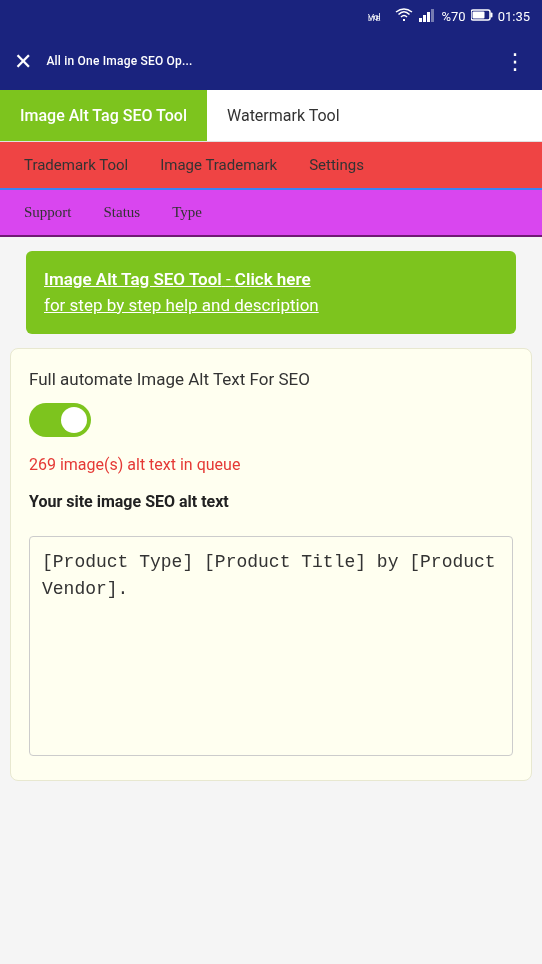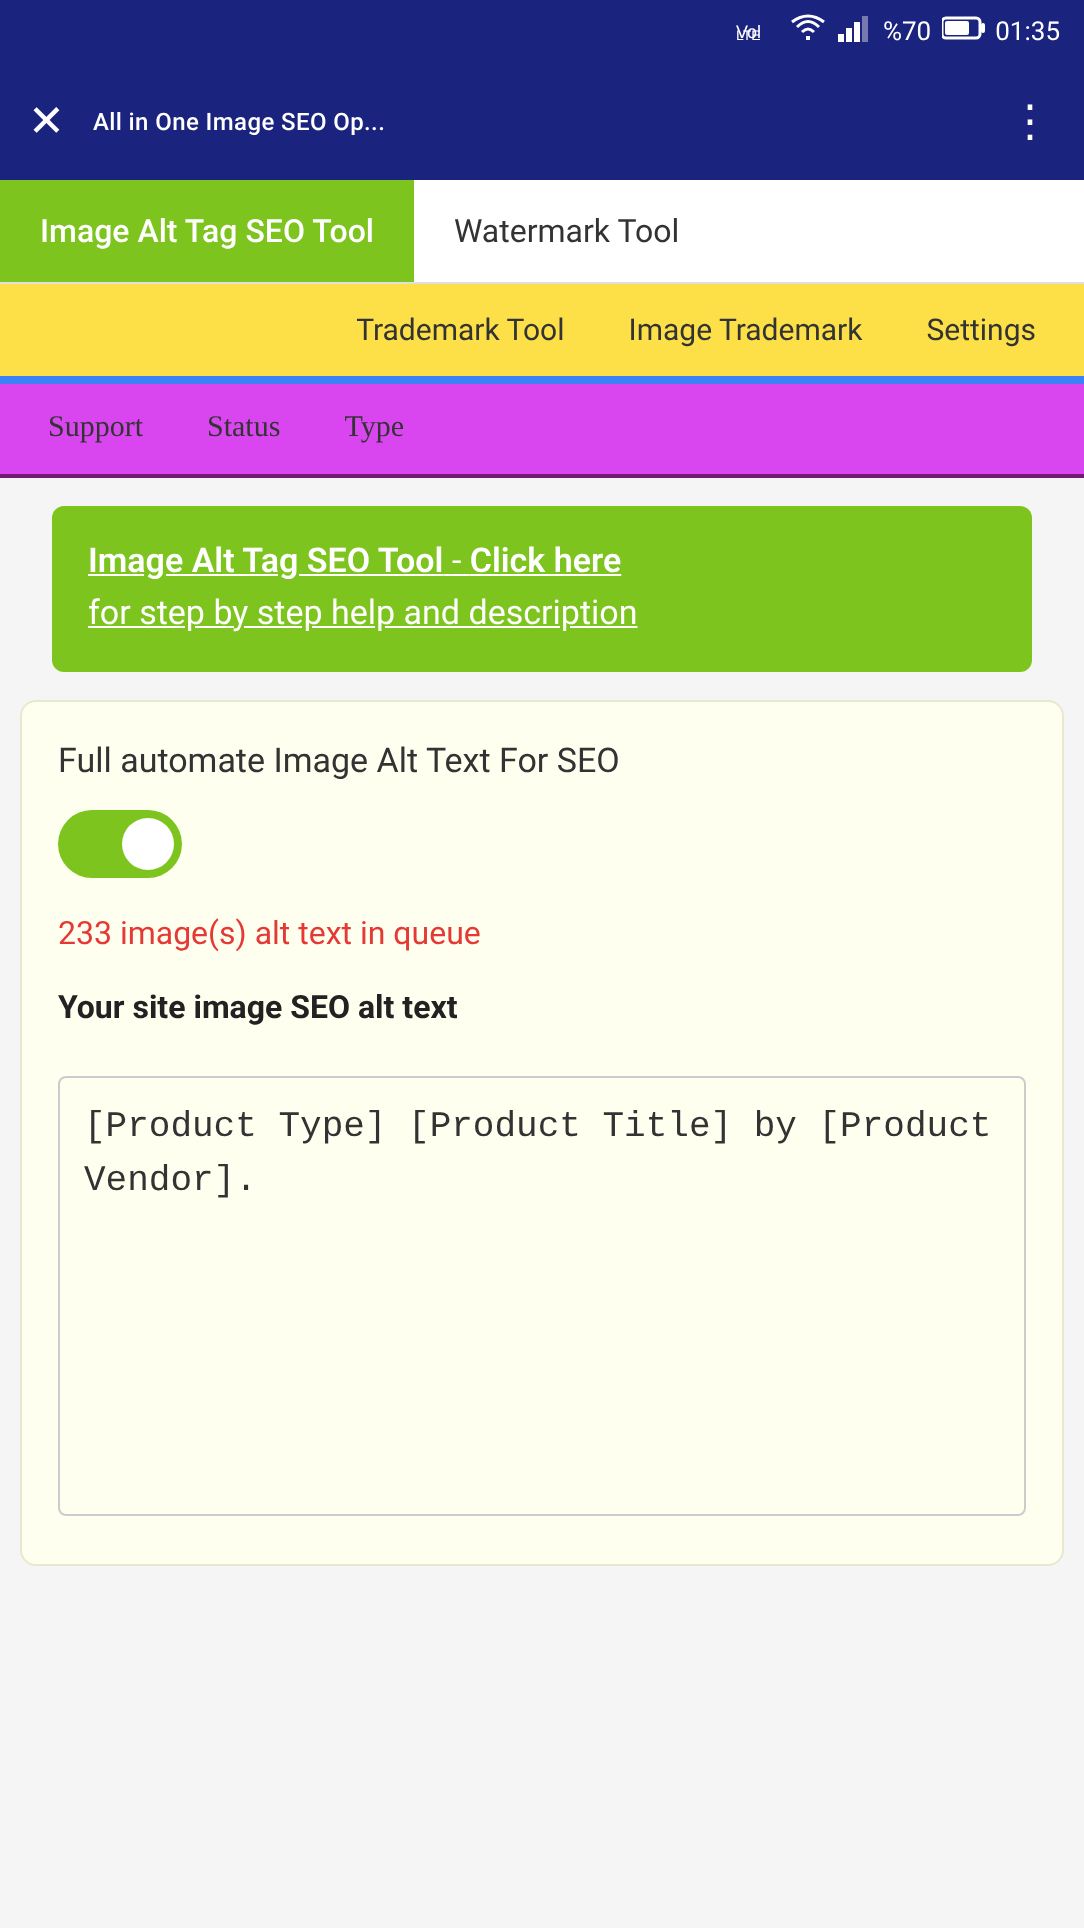--- a/index.html
+++ b/index.html
@@ -74,24 +74,23 @@
     }
     .tab-item.active {
       background: #7dc41e;
       color: white;
       font-weight: 500;
     }
 
     
     .tab-row-2 {
       display: flex;
-      background: #fde047;
-      border-bottom: 4px solid #3b82f6;
+      background: #ef4444;
+      border-bottom: 2px solid #3b82f6;
       padding: 0 8px;
-      justify-content: flex-end;
     }
     .tab-row-2 .tab-item {
       padding: 14px 16px;
       font-size: 15px;
       color: #333;
     }
 
     
     .tab-row-3 {
       display: flex;
@@ -281,18 +280,18 @@
 <div class="main-card">
   <div class="card-label">Full automate Image Alt Text For SEO</div>
 
   <div class="toggle-container">
     <label class="toggle">
       <input type="checkbox" checked="" style="">
       <span class="toggle-slider"></span>
     </label>
   </div>
 
-  <div class="queue-text">233 image(s) alt text in queue</div>
+  <div class="queue-text">269 image(s) alt text in queue</div>
 
   <div class="seo-label">Your site image SEO alt text</div>
 
   <textarea class="alt-text-box" style="">[Product Type] [Product Title] by [Product Vendor].</textarea>
 </div>
 
 </body></html>

